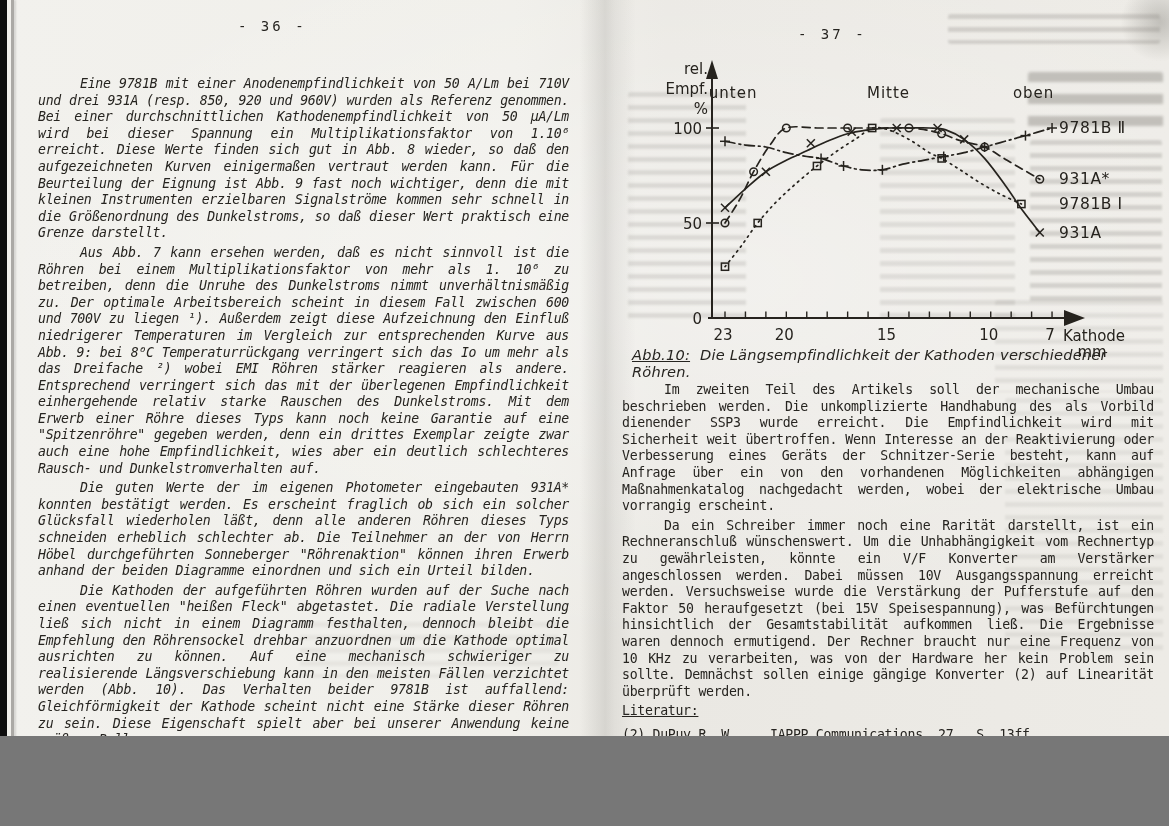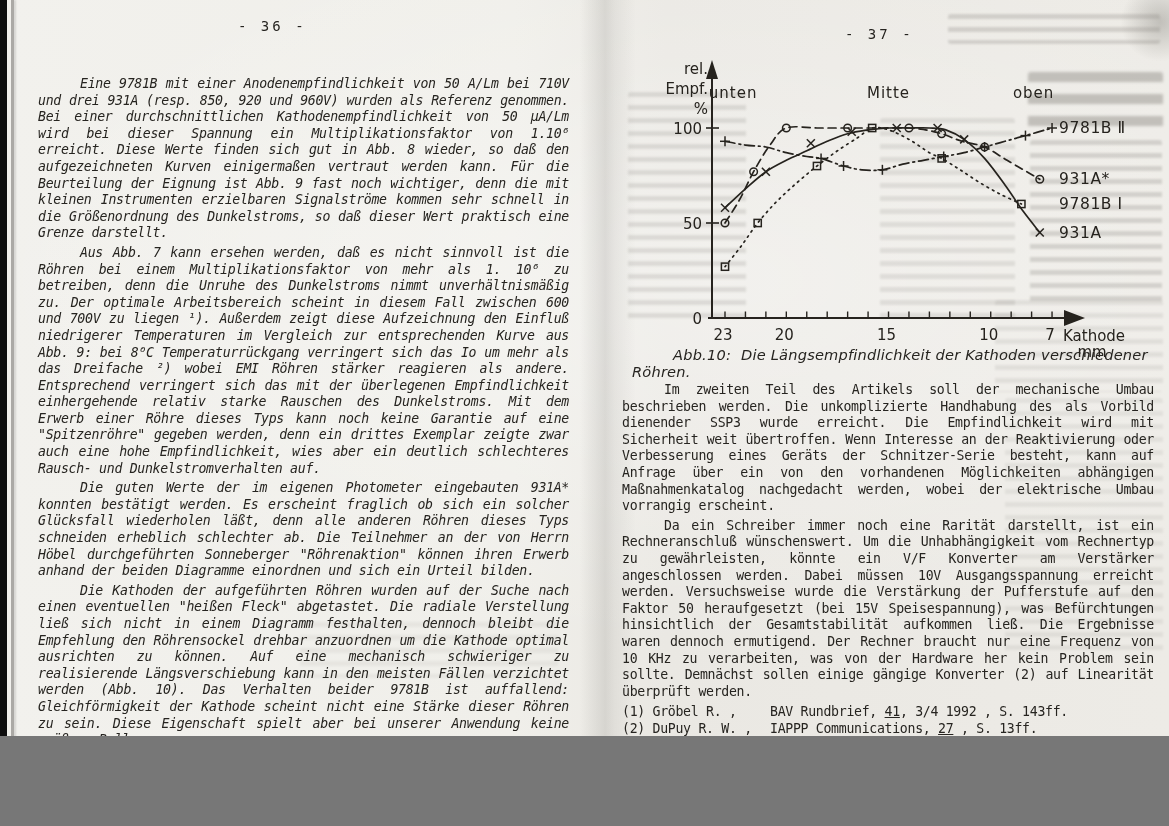--- a/index.html
+++ b/index.html
@@ -37,21 +37,21 @@
   .sep2{margin:7px 0 9px 0;white-space:nowrap;overflow:hidden;letter-spacing:0.2px;transform:scaleY(1.35);color:#33302b;font-weight:bold;}
   
   #chart-svg{position:absolute;left:622px;top:52px;z-index:10;overflow:visible;}
   .hand{font-family:"DejaVu Sans", sans-serif;fill:#26231e;}
   .hand.num{font-size:15px;}
   .hand.zone{font-size:15px;letter-spacing:1px;}
   .hand.lbl{font-size:15.5px;letter-spacing:0.6px;}
   .hand.axis{font-size:15px;}
   .caption{position:absolute;left:632px;top:346px;width:520px;z-index:10;
     font-family:"DejaVu Sans", sans-serif;font-style:italic;font-size:14.6px;letter-spacing:0.2px;}
-  .cap-label{margin-right:10px;margin-left:41px;}
+  .cap-label{text-decoration:underline;margin-right:10px;}
 </style>
 </head>
 <body>
 
 <div class="scan">
 
   <div class="ghost" style="left:948px;top:14px;width:212px;height:30px;"></div>
   <div class="ghost ghost-bold" style="left:1028px;top:72px;width:135px;height:62px;"></div>
   <div class="ghost" style="left:1030px;top:140px;width:132px;height:165px;"></div>
   <div class="ghost" style="left:628px;top:92px;width:118px;height:230px;opacity:.75;"></div>
@@ -68,21 +68,21 @@
       <p class="para">Aus Abb. 7 kann ersehen werden, daß es nicht sinnvoll ist die Röhren bei einem Multiplikationsfaktor von mehr als 1. 10⁶ zu betreiben, denn die Unruhe des Dunkelstroms nimmt unverhältnismäßig zu. Der optimale Arbeitsbereich scheint in diesem Fall zwischen 600 und 700V zu liegen ¹). Außerdem zeigt diese Aufzeichnung den Einfluß niedrigerer Temperaturen im Vergleich zur entsprechenden Kurve aus Abb. 9: bei 8⁰C Temperaturrückgang verringert sich das Io um mehr als das Dreifache ²) wobei EMI Röhren stärker reagieren als andere. Entsprechend verringert sich das mit der überlegenen Empfindlichkeit einhergehende relativ starke Rauschen des Dunkelstroms. Mit dem Erwerb einer Röhre dieses Typs kann noch keine Garantie auf eine "Spitzenröhre" gegeben werden, denn ein drittes Exemplar zeigte zwar auch eine hohe Empfindlichkeit, wies aber ein deutlich schlechteres Rausch- und Dunkelstromverhalten auf.</p>
       <p class="para">Die guten Werte der im eigenen Photometer eingebauten 931A* konnten bestätigt werden. Es erscheint fraglich ob sich ein solcher Glücksfall wiederholen läßt, denn alle anderen Röhren dieses Typs schneiden erheblich schlechter ab. Die Teilnehmer an der von Herrn Höbel durchgeführten Sonneberger "Röhrenaktion" können ihren Erwerb anhand der beiden Diagramme einordnen und sich ein Urteil bilden.</p>
       <p class="para">Die Kathoden der aufgeführten Röhren wurden auf der Suche nach einen eventuellen "heißen Fleck" abgetastet. Die radiale Verstellung ließ sich nicht in einem Diagramm festhalten, dennoch bleibt die Empfehlung den Röhrensockel drehbar anzuordnen um die Kathode optimal ausrichten zu können. Auf eine mechanisch schwieriger zu realisierende Längsverschiebung kann in den meisten Fällen verzichtet werden (Abb. 10). Das Verhalten beider 9781B ist auffallend: Gleichförmigkeit der Kathode scheint nicht eine Stärke dieser Röhren zu sein. Diese Eigenschaft spielt aber bei unserer Anwendung keine größere Rolle.</p>
       <div class="fnsep">-------------------------------------------------------</div>
       <p class="footnote"><span class="fnref">¹)</span><span> Bei EMI Röhren ist die übliche Spannungsverteilung (alle Widerstände des Spannungsteilers gleich) optimal, so daß die in (1) angeregten Manipulationen entfallen.</span></p>
 
     </div>
   </div>
 
   <div>
-    <div class="pgnum" style="left:845px;top:26px;">- 37 -</div>
+    <div class="pgnum" style="left:798px;top:26px;">- 37 -</div>
 
     <svg id="chart-svg" width="548" height="322" viewBox="0 0 548 322">
         <g>
           <line x1="90" y1="266" x2="90" y2="22" stroke="#26231e" stroke-width="2"></line>
           <polygon points="90,8 84,27 96,27" fill="#26231e"></polygon>
           <line x1="86" y1="266" x2="446" y2="266" stroke="#26231e" stroke-width="2"></line>
           <polygon points="463,266 442,258 442,274" fill="#26231e"></polygon>
           <line x1="84" y1="76" x2="97" y2="76" stroke="#26231e" stroke-width="1.6"></line>
           <text x="80" y="82" class="hand num" text-anchor="end">100</text>
           <line x1="84" y1="171" x2="97" y2="171" stroke="#26231e" stroke-width="1.6"></line>
@@ -184,24 +184,21 @@
       </svg>
 
     <div class="caption">
       <span class="cap-label">Abb.10:</span><span>Die Längsempfindlichkeit der Kathoden verschiedener Röhren.</span>
     </div>
 
     <div class="body-text" style="left:622px;top:382px;width:532px;">
       <p class="para">Im zweiten Teil des Artikels soll der mechanische Umbau beschrieben werden. Die unkomplizierte Handhabung des als Vorbild dienender SSP3 wurde erreicht. Die Empfindlichkeit wird mit Sicherheit weit übertroffen. Wenn Interesse an der Reaktivierung oder Verbesserung eines Geräts der Schnitzer-Serie besteht, kann auf Anfrage über ein von den vorhandenen Möglichkeiten abhängigen Maßnahmenkatalog nachgedacht werden, wobei der elektrische Umbau vorrangig erscheint.</p>
       <p class="para">Da ein Schreiber immer noch eine Rarität darstellt, ist ein Rechneranschluß wünschenswert. Um die Unhabhängigkeit vom Rechnertyp zu gewährleisten, könnte ein V/F Konverter am Verstärker angeschlossen werden. Dabei müssen 10V Ausgangsspannung erreicht werden. Versuchsweise wurde die Verstärkung der Pufferstufe auf den Faktor 50 heraufgesetzt (bei 15V Speisespannung), was Befürchtungen hinsichtlich der Gesamtstabilität aufkommen ließ. Die Ergebnisse waren dennoch ermutigend. Der Rechner braucht nur eine Frequenz von 10 KHz zu verarbeiten, was von der Hardware her kein Problem sein sollte. Demnächst sollen einige gängige Konverter (2) auf Linearität überprüft werden.</p>
 
-      <div class="lit-row">
-        <span class="lit-author">(1) Gröbel R. ,</span>
-        <span class="lit-ref"><span>BAV Rundbrief, </span><span class="u">41</span><span>, 3/4 1992 , S. 143ff.</span></span>
-      </div>
+      <div class="lit-heading">Literatur:</div>
       <div class="lit-row">
         <span class="lit-author">(2) DuPuy R. W. ,</span>
         <span class="lit-ref"><span>IAPPP Communications, </span><span class="u">27</span><span> , S. 13ff.</span></span>
       </div>
 
       <div class="sep2">--------------------------------------------------------------------</div>
 
     </div>
   </div>
 

